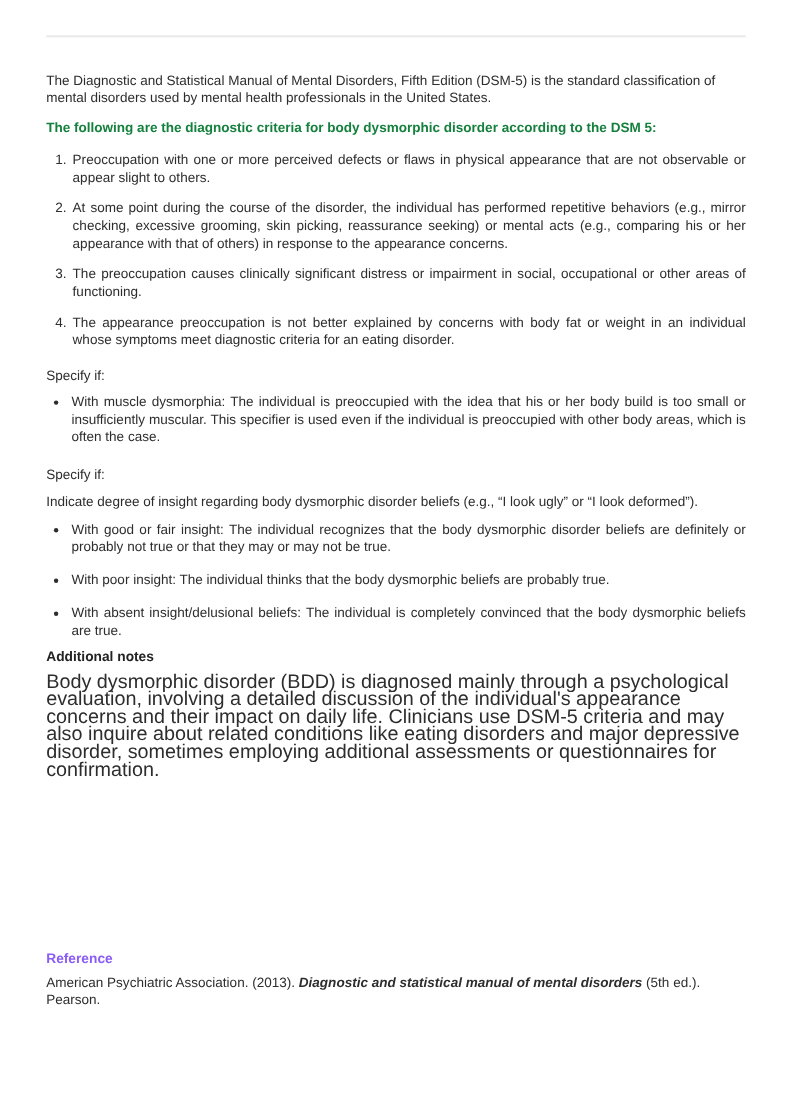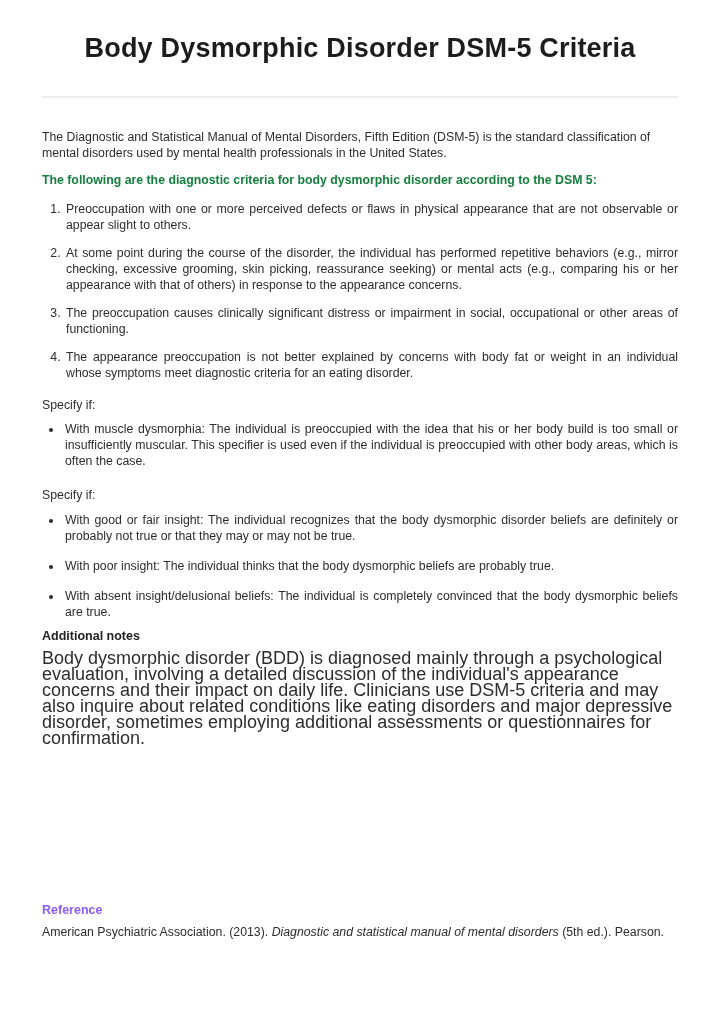--- a/index.html
+++ b/index.html
@@ -86,28 +86,27 @@
     font-size: 12.5px;
     line-height: 16px;
     font-weight: bold;
     color: #8b5cf6;
     margin: 0;
   }
   .reference-citation {
     margin-top: 6px;
     text-align: left;
   }
-  .reference-citation .italic { font-style: italic; }
+  .reference-citation .italic { font-style: italic; font-weight: bold; }
 </style>
 </head>
 <body>
 
 <div class="page">
 
-  <h1 class="doc-title">Body Dysmorphic Disorder DSM-5 Criteria</h1>
 
   <hr class="divider">
 
   <p class="intro-para">The Diagnostic and Statistical Manual of Mental Disorders, Fifth Edition (DSM-5) is the standard classification of mental disorders used by mental health professionals in the United States.</p>
 
   <p class="criteria-head">The following are the diagnostic criteria for body dysmorphic disorder according to the DSM 5:</p>
 
   <ol class="criteria">
     <li>Preoccupation with one or more perceived defects or flaws in physical appearance that are not observable or appear slight to others.</li>
     <li>At some point during the course of the disorder, the individual has performed repetitive behaviors (e.g., mirror checking, excessive grooming, skin picking, reassurance seeking) or mental acts (e.g., comparing his or her appearance with that of others) in response to the appearance concerns.</li>
@@ -116,20 +115,21 @@
   </ol>
 
   <p class="specify-label-1">Specify if:</p>
 
   <ul class="bullets muscle-bullets">
     <li>With muscle dysmorphia: The individual is preoccupied with the idea that his or her body build is too small or insufficiently muscular. This specifier is used even if the individual is preoccupied with other body areas, which is often the case.</li>
   </ul>
 
   <p class="specify-label-2">Specify if:</p>
 
+  <p class="insight-intro">Indicate degree of insight regarding body dysmorphic disorder beliefs (e.g., “I look ugly” or “I look deformed”).</p>
 
   <ul class="bullets insight-bullets">
     <li>With good or fair insight: The individual recognizes that the body dysmorphic disorder beliefs are definitely or probably not true or that they may or may not be true.</li>
     <li>With poor insight: The individual thinks that the body dysmorphic beliefs are probably true.</li>
     <li>With absent insight/delusional beliefs: The individual is completely convinced that the body dysmorphic beliefs are true.</li>
   </ul>
 
   <p class="notes-heading">Additional notes</p>
 
   <p class="notes-para">Body dysmorphic disorder (BDD) is diagnosed mainly through a psychological evaluation, involving a detailed discussion of the individual's appearance concerns and their impact on daily life. Clinicians use DSM-5 criteria and may also inquire about related conditions like eating disorders and major depressive disorder, sometimes employing additional assessments or questionnaires for confirmation.</p>

